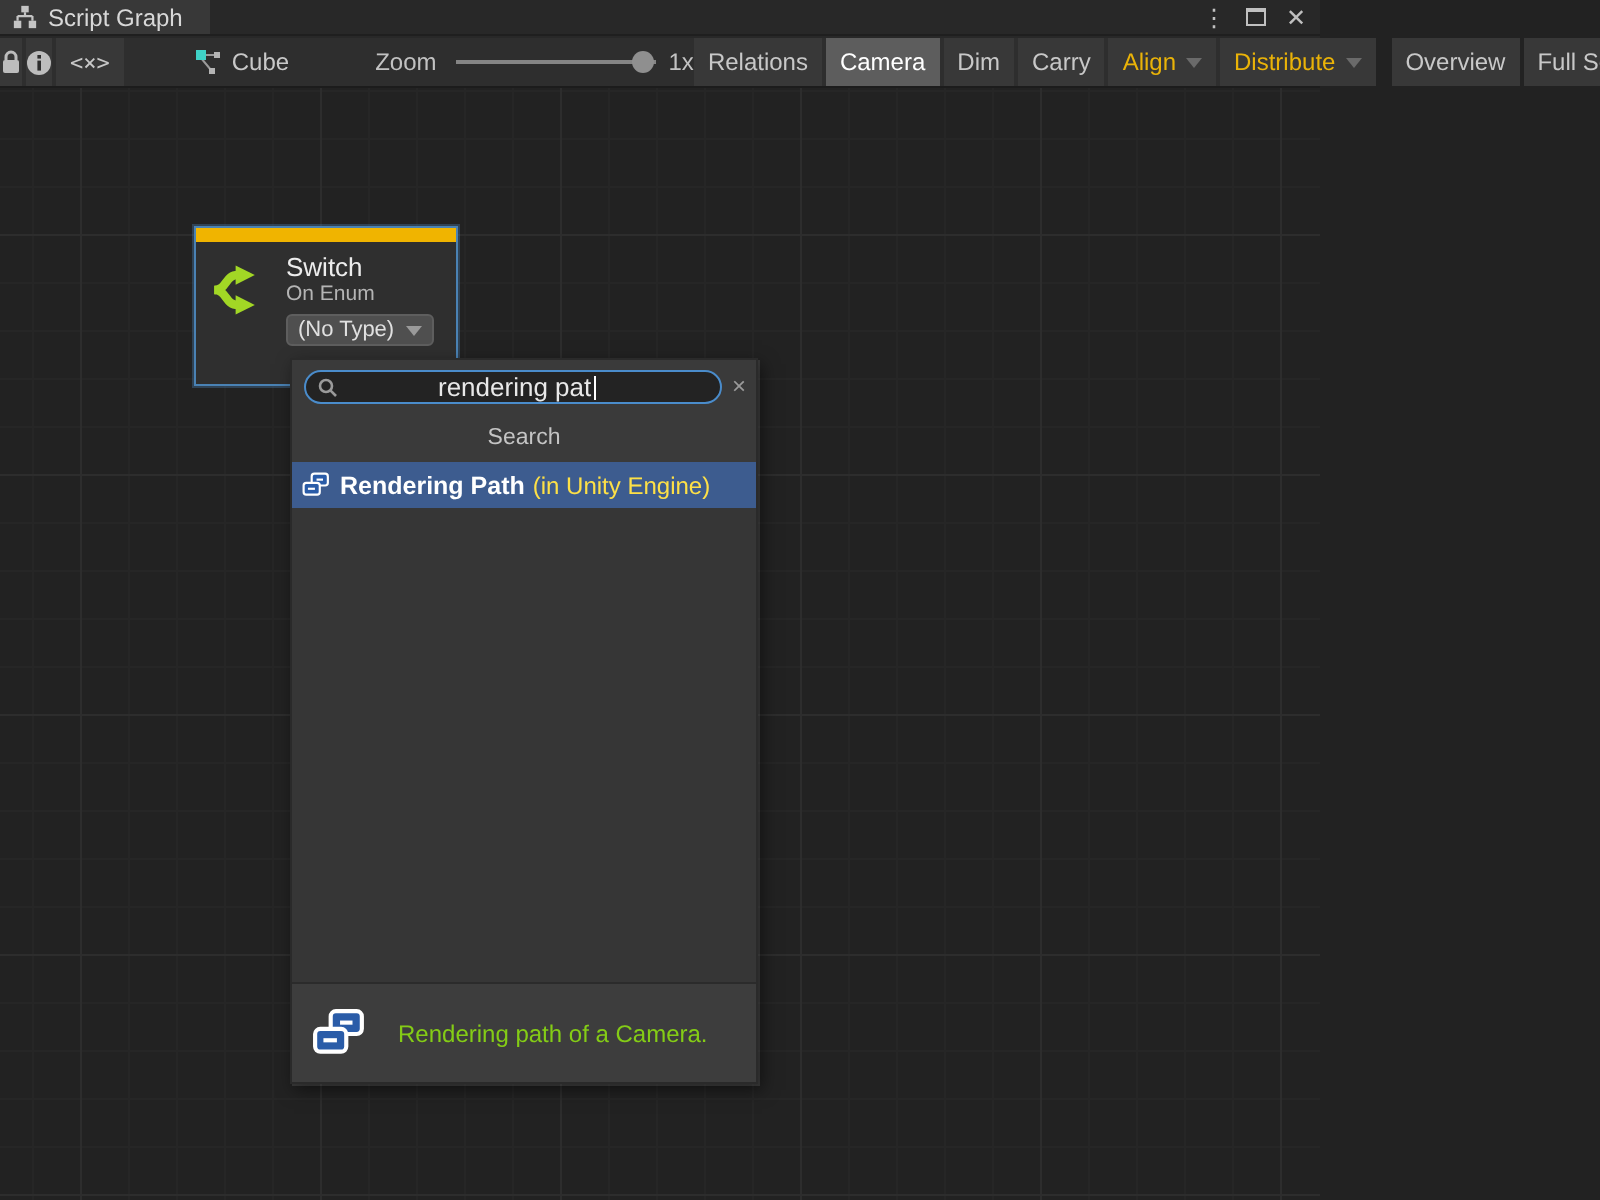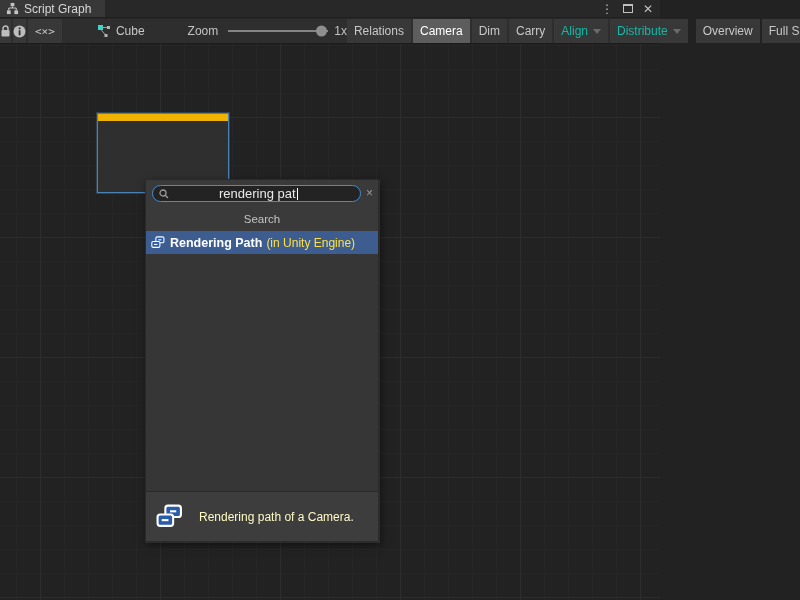--- a/index.html
+++ b/index.html
@@ -39,21 +39,21 @@
     display:flex; align-items:stretch; font-size:12px;
   }
   .tb-btn {
     display:flex; align-items:center; justify-content:center;
     background:#383838; color:#c8c8c8; padding:0 7px; margin-right:2px;
     white-space:nowrap; cursor:default;
   }
   .tb-btn.icon-only { width:27px; padding:0; }
   .tb-btn.wide { width:54px; }
   .tb-btn.active { background:#5d5d5d; color:#ffffff; }
-  .tb-btn.disabled { color:#14b8a6; }
+  .tb-btn.disabled { color:#eab308; }
   .tb-btn .arrow-down {
     width:0; height:0; margin-left:5px;
     border-left:4px solid transparent; border-right:4px solid transparent;
     border-top:5px solid #9a9a9a;
   }
   .tb-btn.disabled .arrow-down { border-top-color:#6a6a6a; }
   .code-glyph { font-family:"DejaVu Sans Mono", monospace; font-size:11px; letter-spacing:0; color:#c8c8c8; }
 
   .cube-btn { background:transparent; margin-left:26px; gap:5px; }
   .zoom-group { display:flex; align-items:center; margin-left:34px; }
@@ -135,21 +135,21 @@
   .result-row.selected { background:#3d5c8f; }
   .result-row svg { flex:none; margin-right:5px; }
   .result-name { font-size:12.5px; font-weight:bold; color:#ffffff; white-space:pre; }
   .result-context { font-size:12px; color:#fde047; margin-left:4px; white-space:pre; }
   .popup-list { flex:1; background:#363636; }
   .popup-footer {
     flex:none; height:50px; background:#3d3d3d; border-top:1px solid #2b2b2b;
     display:flex; align-items:center; padding:0 10px;
   }
   .popup-footer svg { flex:none; }
-  .footer-text { font-size:12px; color:#fef9c3; margin-left:16px; }
+  .footer-text { font-size:12px; color:#84cc16; margin-left:16px; }
 </style>
 </head>
 <body>
 
 <div class="app">
 
   <div class="tabbar">
     <div class="tab">
       <svg width="13" height="13" viewBox="0 0 14 14">
         <rect x="5" y="1" width="4" height="3.5" fill="#c4c4c4"></rect>
@@ -231,20 +231,38 @@
       <div class="tb-btn" style="margin-right:0;">
         <span>Full Screen</span>
       </div>
     </div>
   </div>
 
   <div class="canvas">
 
     <div class="node">
       <div class="node-warning-bar" style="background:#F0B400;"></div>
+      <div class="node-body">
+        <div class="node-icon">
+          <svg width="32" height="32" viewBox="0 0 30 30">
+            <path d="M2 15 C8 15 7 8 13 8" stroke="#A2D725" stroke-width="4" fill="none"></path>
+            <path d="M2 15 C8 15 7 22 13 22" stroke="#A2D725" stroke-width="4" fill="none"></path>
+            <path d="M12 3.5 L12 12.5 L21 8 Z" fill="#A2D725"></path>
+            <path d="M12 17.5 L12 26.5 L21 22 Z" fill="#A2D725"></path>
+          </svg>
+        </div>
+        <div class="node-texts">
+          <div class="node-title">Switch</div>
+          <div class="node-subtitle">On Enum</div>
+          <div class="node-dropdown">
+            <span>(No Type)</span>
+            <span class="arrow-down"></span>
+          </div>
+        </div>
+      </div>
     </div>
 
     <div class="popup">
       <div class="popup-searchrow">
         <div class="search-input">
           <svg width="10" height="10" viewBox="0 0 10 10">
             <circle cx="4" cy="4" r="3" stroke="#9a9a9a" stroke-width="1.3" fill="none"></circle>
             <path d="M6.2 6.2 L9 9" stroke="#9a9a9a" stroke-width="1.3"></path>
           </svg>
           <span class="search-text">rendering pat</span>

